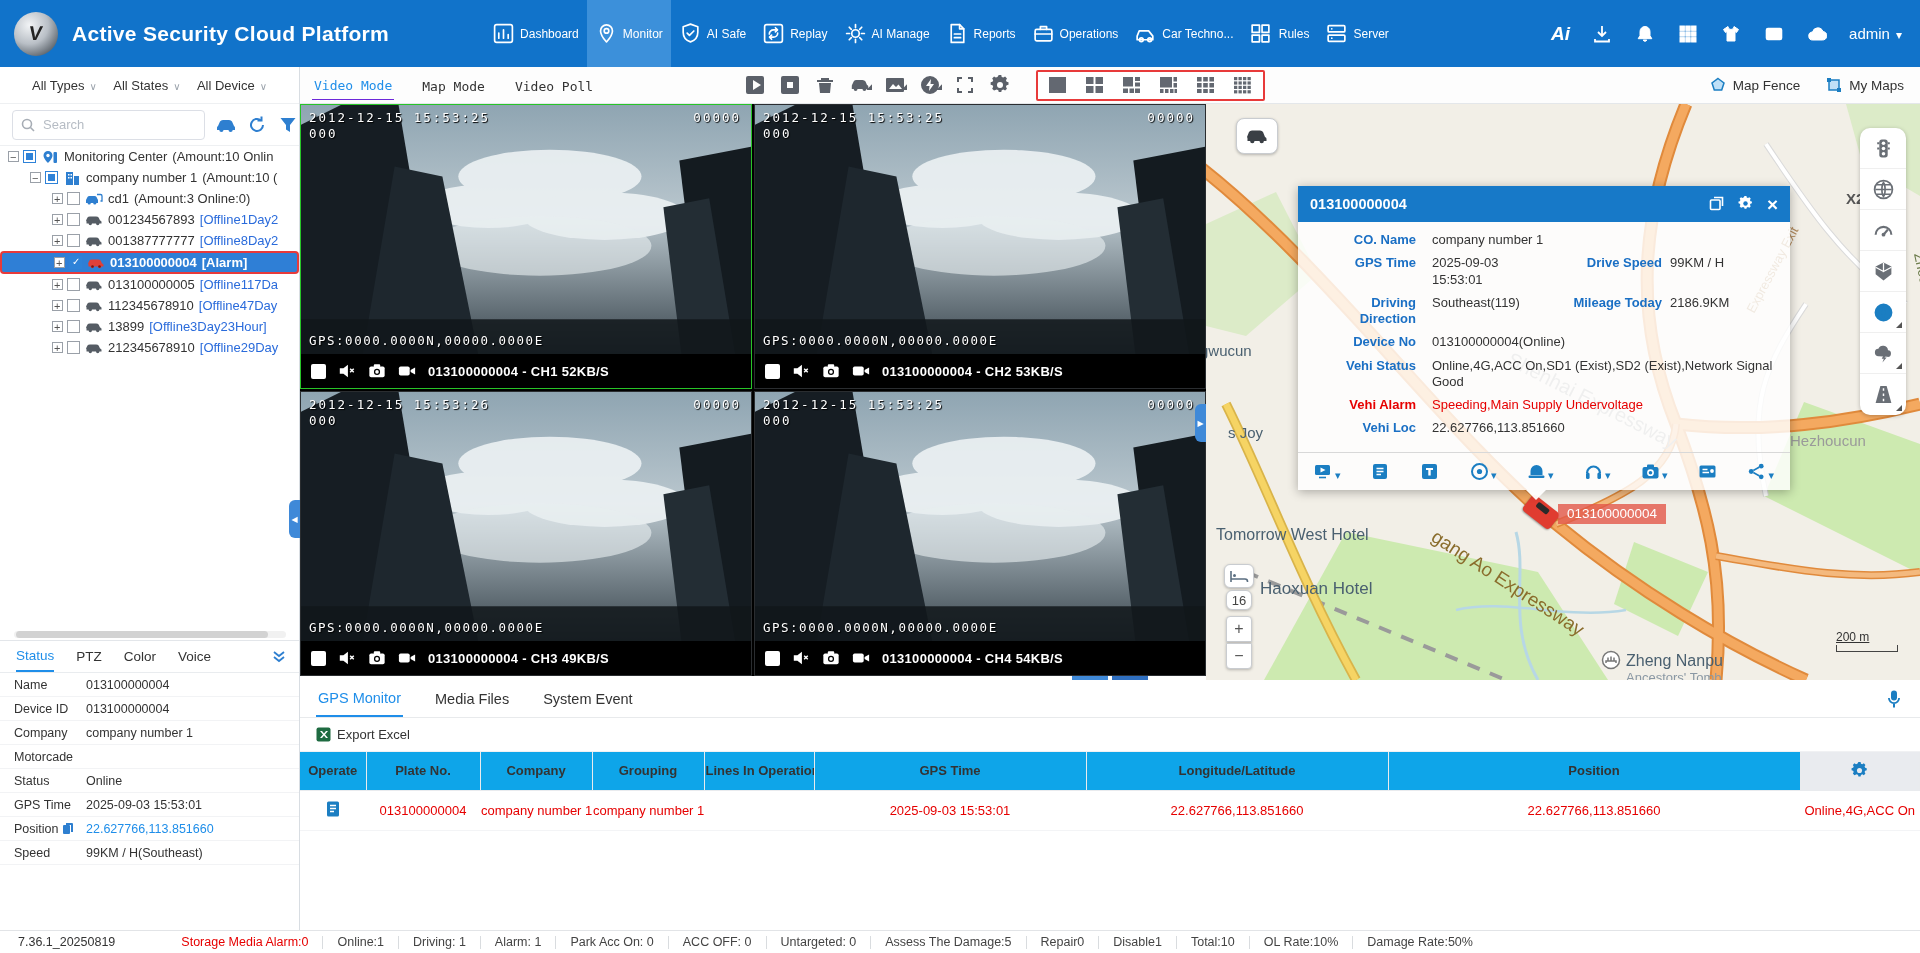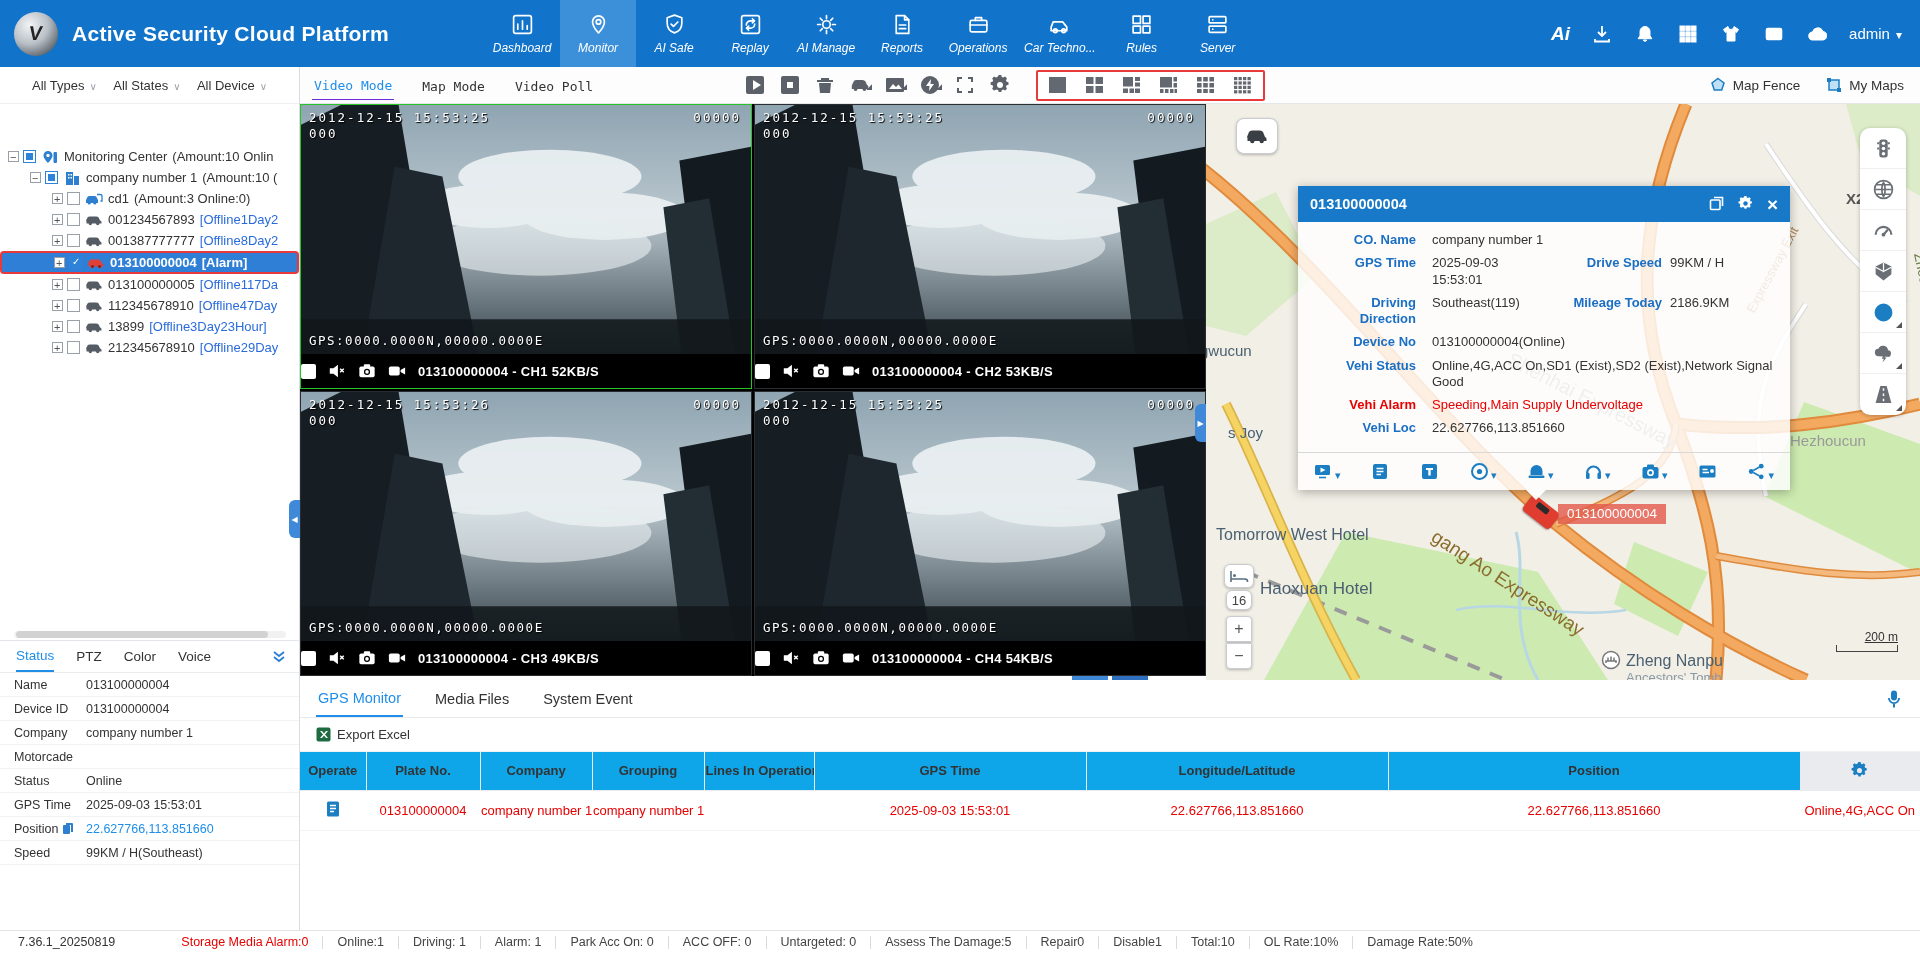--- a/index.html
+++ b/index.html
@@ -5,21 +5,21 @@
   html,body{margin:0;padding:0;background:#8a8f94;}
   *{box-sizing:border-box;font-family:"Liberation Sans",sans-serif;}
   #screen{position:relative;width:1920px;height:953px;background:#fff;overflow:hidden;}
 
   
   #hdr{position:absolute;left:0;top:0;width:1920px;height:67px;background:#1173ca;display:flex;align-items:center;color:#fff;}
   #logo{width:44px;height:44px;border-radius:50%;margin-left:14px;background:radial-gradient(circle at 35% 30%,#f2f4f6,#b9bfc6 45%,#5c646c 80%,#2e3338);display:flex;align-items:center;justify-content:center;flex:0 0 auto;}
   #logo span{font-weight:bold;font-size:20px;color:#222;transform:skewX(-8deg);}
   #title{font-size:21px;font-weight:bold;margin-left:14px;letter-spacing:.3px;white-space:nowrap;}
   #nav{display:flex;height:67px;margin-left:95px;}
-  .nav-it{min-width:76px;padding:0 8px;height:67px;display:flex;flex-direction:column;align-items:center;justify-content:center;gap:5px;cursor:pointer;font-style:italic;}
+  .nav-it{min-width:76px;padding:0 8px;height:67px;display:flex;flex-direction:row;align-items:center;justify-content:space-between;gap:5px;cursor:pointer;}
   .nav-it.active{background:#3c90da;}
   .nav-it svg{width:23px;height:23px;stroke:#fff;fill:none;stroke-width:1.6;stroke-linecap:round;stroke-linejoin:round;}
   .nav-it .lbl{font-size:12px;white-space:nowrap;}
   #topicons{margin-left:auto;display:flex;align-items:center;gap:21px;padding-right:18px;}
   #topicons .ti{width:22px;height:22px;display:flex;align-items:center;justify-content:center;cursor:pointer;}
   #topicons svg{width:20px;height:20px;fill:#fff;stroke:#fff;}
   #ai-badge{font-weight:bold;font-size:19px;font-style:italic;cursor:pointer;}
   #admin{display:flex;align-items:center;gap:6px;font-size:15px;cursor:pointer;}
   #admin .car::after{content:"▾";font-size:12px;}
 
@@ -86,21 +86,21 @@
 
   
   #vgrid{position:absolute;left:300px;top:104px;width:906px;height:572px;background:#000;display:grid;grid-template-columns:452px 452px;grid-template-rows:285px 285px;gap:2px;}
   .cell{position:relative;background:#be185d;border:1px solid #2a2d30;}
   .cell.sel{border:1px solid #27c427;}
   .feed{position:absolute;left:0;top:0;width:100%;height:249px;display:block;}
   .ots{position:absolute;left:8px;top:5px;font-family:"DejaVu Sans Mono",monospace;font-size:12.5px;letter-spacing:2px;color:#fff;text-shadow:1px 1px 1px #000;}
   .ots2{position:absolute;left:8px;top:21px;font-family:"DejaVu Sans Mono",monospace;font-size:12.5px;letter-spacing:2px;color:#fff;text-shadow:1px 1px 1px #000;}
   .ocnt{position:absolute;right:10px;top:5px;font-family:"DejaVu Sans Mono",monospace;font-size:12.5px;letter-spacing:2px;color:#fff;text-shadow:1px 1px 1px #000;}
   .ogps{position:absolute;left:8px;bottom:40px;font-family:"DejaVu Sans Mono",monospace;font-size:12.5px;letter-spacing:1.5px;color:#fff;text-shadow:1px 1px 1px #000;}
-  .cbar{position:absolute;left:0;bottom:0;width:100%;height:34px;background:#000;display:flex;align-items:center;gap:12px;padding:0 0;}
+  .cbar{position:absolute;left:0;bottom:0;width:100%;height:34px;background:#000;display:flex;align-items:center;gap:12px;padding:0 10px;}
   .cbar .wcb{width:15px;height:15px;background:#fff;border-radius:2px;cursor:pointer;}
   .cbar svg{width:18px;height:18px;fill:#fff;cursor:pointer;}
   .clabel{color:#fff;font-size:13px;font-weight:bold;letter-spacing:.3px;}
 
   
   .vhandle{position:absolute;width:11px;height:38px;background:#3f89d8;color:#fff;display:flex;align-items:center;justify-content:center;cursor:pointer;}
   #hl{left:289px;top:500px;border-radius:6px 0 0 6px;}
   #hl::before{content:"◀";font-size:8px;}
   #hr{left:1195px;top:404px;border-radius:6px 0 0 6px;}
   #hr::before{content:"▶";font-size:8px;}
@@ -120,21 +120,21 @@
   #zplus{left:20px;top:512px;width:26px;height:26px;font-size:16px;color:#555;cursor:pointer;border-radius:4px 4px 0 0;}
   #zplus::before{content:"+";}
   #zminus{left:20px;top:539px;width:26px;height:26px;font-size:16px;color:#555;cursor:pointer;border-radius:0 0 4px 4px;}
   #zminus::before{content:"−";}
   #mtools{position:absolute;right:14px;top:24px;width:46px;background:#fff;border-radius:10px;box-shadow:0 1px 4px rgba(0,0,0,.25);}
   .mtool{width:46px;height:41px;display:flex;align-items:center;justify-content:center;border-bottom:1px solid #efefef;cursor:pointer;position:relative;}
   .mtool:last-child{border-bottom:none;}
   .mtool svg{width:21px;height:21px;fill:#6a6f76;}
   .mtool.blue svg{fill:#1b7ec2;stroke:#1b7ec2;}
   .mtool.corner::after{content:"";position:absolute;right:4px;bottom:4px;border:3.5px solid transparent;border-right-color:#555;border-bottom-color:#555;}
-  #scalebar{position:absolute;right:22px;bottom:28px;text-align:right;font-size:12px;color:#333;text-decoration:underline;}
+  #scalebar{position:absolute;right:22px;bottom:28px;text-align:left;font-size:12px;color:#333;text-decoration:underline;}
   #scalebar .line{width:62px;height:7px;border:1px solid #444;border-top:none;margin-top:1px;}
   
   #marker{position:absolute;left:318px;top:398px;width:34px;height:20px;background:#e03c30;border-radius:4px;transform:rotate(38deg);box-shadow:0 1px 2px rgba(0,0,0,.4);}
   #marker::before{content:"";position:absolute;left:9px;top:3px;width:14px;height:6px;background:#2a2a2a;border-radius:2px;}
   #mlabel{position:absolute;left:352px;top:400px;background:rgba(226,88,74,.8);color:#fff;font-size:13.5px;padding:2px 9px 3px;white-space:nowrap;}
   
   #popup{position:absolute;left:92px;top:82px;width:492px;background:rgba(255,255,255,.82);box-shadow:0 2px 10px rgba(0,0,0,.3);}
   #popup::after{content:"";position:absolute;left:228px;bottom:-10px;border:10px solid transparent;border-top-color:rgba(255,255,255,.95);border-bottom:none;}
   #pophdr{height:36px;background:#1779c8;color:#fff;display:flex;align-items:center;padding:0 12px;}
   #pophdr .ptitle{font-weight:bold;font-size:14.5px;}
@@ -338,20 +338,37 @@
         <span class="car"></span>
       </div>
     </div>
   </header>
 
   <aside id="sidebar">
     <div id="filters">
       <span class="filt">All Types</span>
       <span class="filt">All States</span>
       <span class="filt">All Device</span>
+    </div>
+    <div id="searchrow">
+      <input id="search" placeholder="Search" style="">
+      <svg class="mag" viewBox="0 0 16 16" fill="none" stroke="#a7adb5" stroke-width="1.6">
+          <circle cx="7" cy="7" r="4.5"></circle>
+          <path d="M10.5 10.5L14 14"></path>
+        </svg>
+      <svg class="srch-ic" viewBox="0 0 20 20" fill="#2e7fd0">
+          <path d="M2 11l2-4.5Q4.8 5 7 5h6q2.2 0 3 1.5L18 11q1 .5 1 1.5V15h-2.3a2.1 2.1 0 01-4.2 0H7.5a2.1 2.1 0 01-4.2 0H1v-2.5Q1 11.5 2 11z"></path>
+        </svg>
+      <svg class="srch-ic" viewBox="0 0 20 20" fill="none" stroke="#2e7fd0" stroke-width="2">
+          <path d="M16 10a6 6 0 11-2-4.5"></path>
+          <path d="M14.5 1.5v4h-4" fill="none"></path>
+        </svg>
+      <svg class="srch-ic" viewBox="0 0 20 20" fill="#2e7fd0">
+          <path d="M2.5 3h15l-5.5 7v7l-4-2.5V10z"></path>
+        </svg>
     </div>
 
     <div id="tree">
       <div class="trow lvl0">
         <span class="exp minus"></span>
         <span class="cb half"></span>
         <svg class="ticon" viewBox="0 0 18 14" fill="#2e7fd0">
             <path d="M7 1a4.5 4.5 0 014.5 4.5C11.5 8.6 7 13 7 13S2.5 8.6 2.5 5.5A4.5 4.5 0 017 1z"></path>
             <circle cx="7" cy="5.5" r="1.7" fill="#fff"></circle>
             <rect x="12.5" y="2" width="3.5" height="11" rx="1"></rect>

